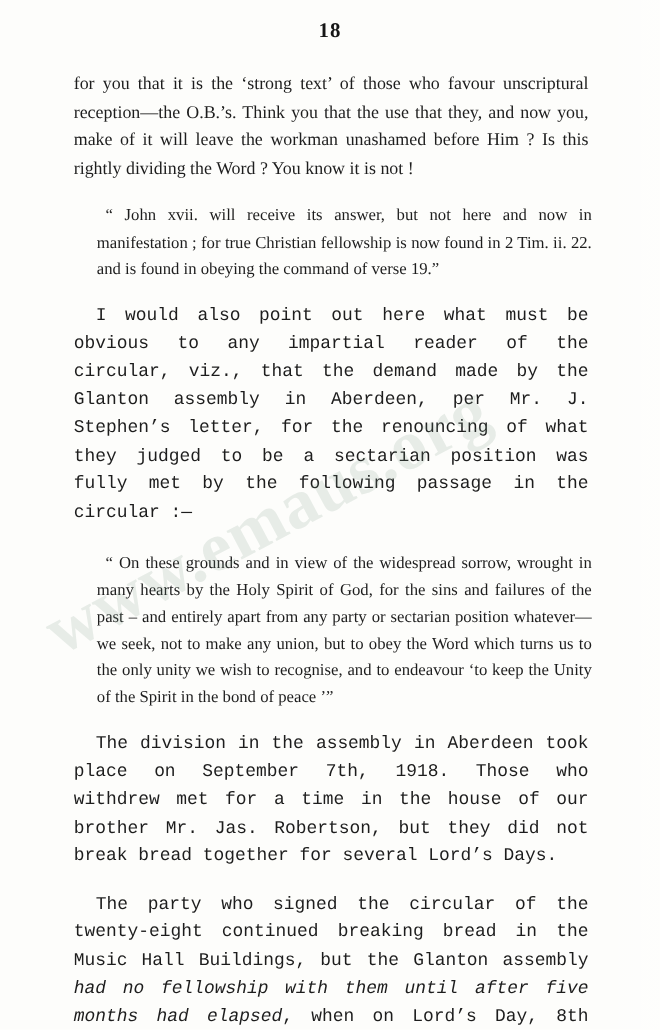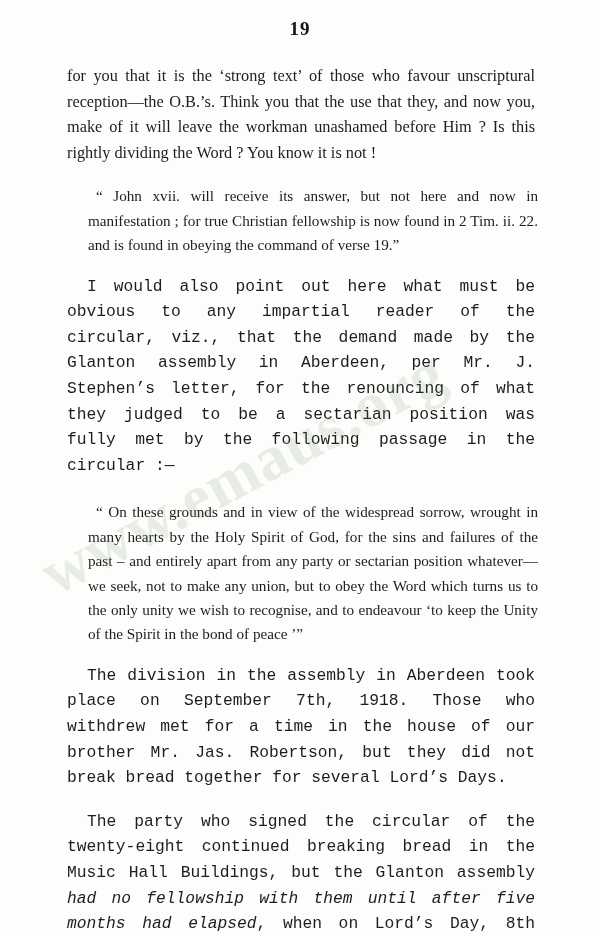--- a/index.html
+++ b/index.html
@@ -97,21 +97,21 @@
     background: linear-gradient(to right, rgba(255,255,255,0) 0%, rgba(255,255,255,0.35) 100%);
     pointer-events: none;
     z-index: 4;
   }
 </style>
 </head>
 <body>
 
 <div class="page">
 
-  <div class="page-number">19</div>
+  <div class="page-number">18</div>
 
   <div class="watermark">www.emaus.org</div>
 
   <div class="content">
 
     <p class="body-flush">for you that it is the ‘strong text’ of those who favour unscriptural reception—the O.B.’s. Think you that the use that they, and now you, make of it will leave the workman unashamed before Him ? Is this rightly dividing the Word ? You know it is not !</p>
 
     <div class="gap-sm"></div>
 
     <p class="quote first">“ John xvii. will receive its answer, but not here and now in manifestation ; for true Christian fellowship is now found in 2 Tim. ii. 22. and is found in obeying the command of verse 19.”</p>

